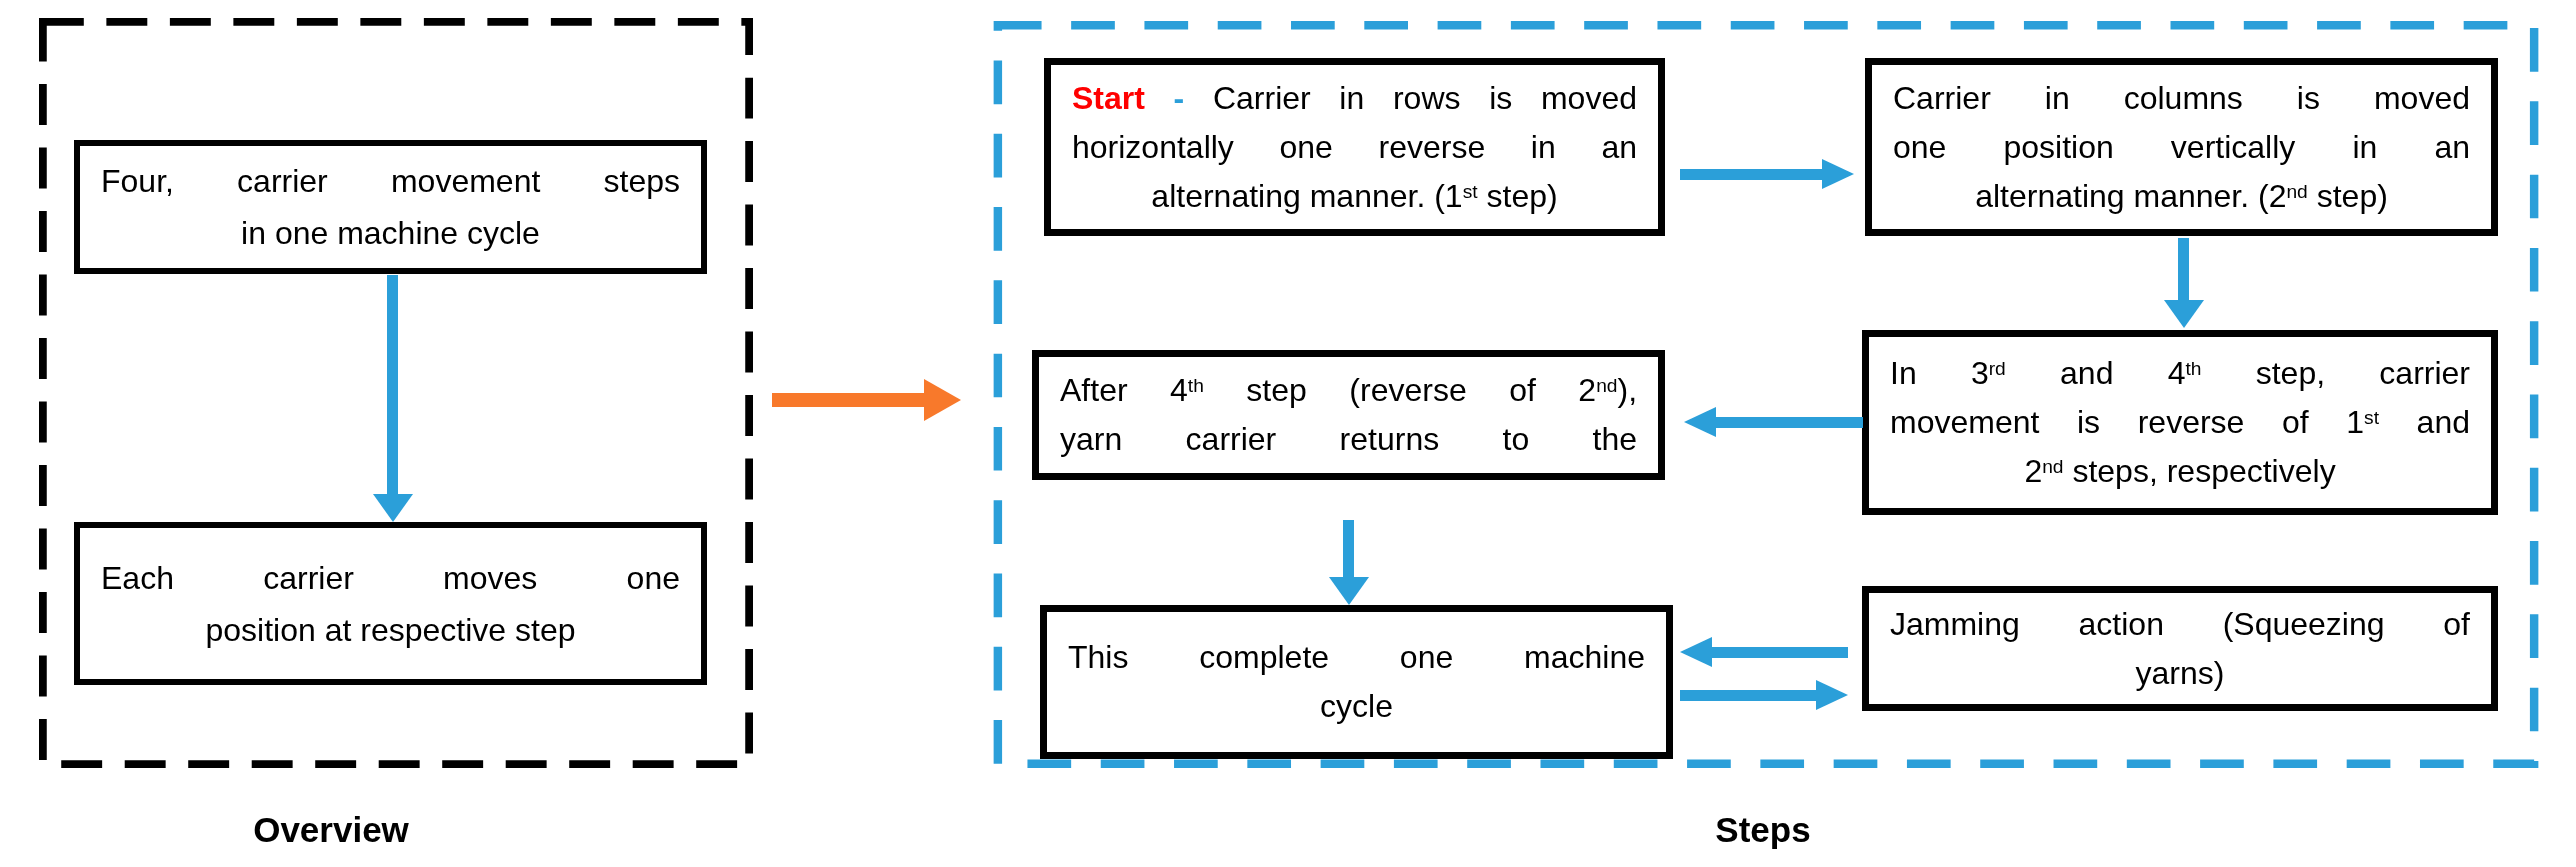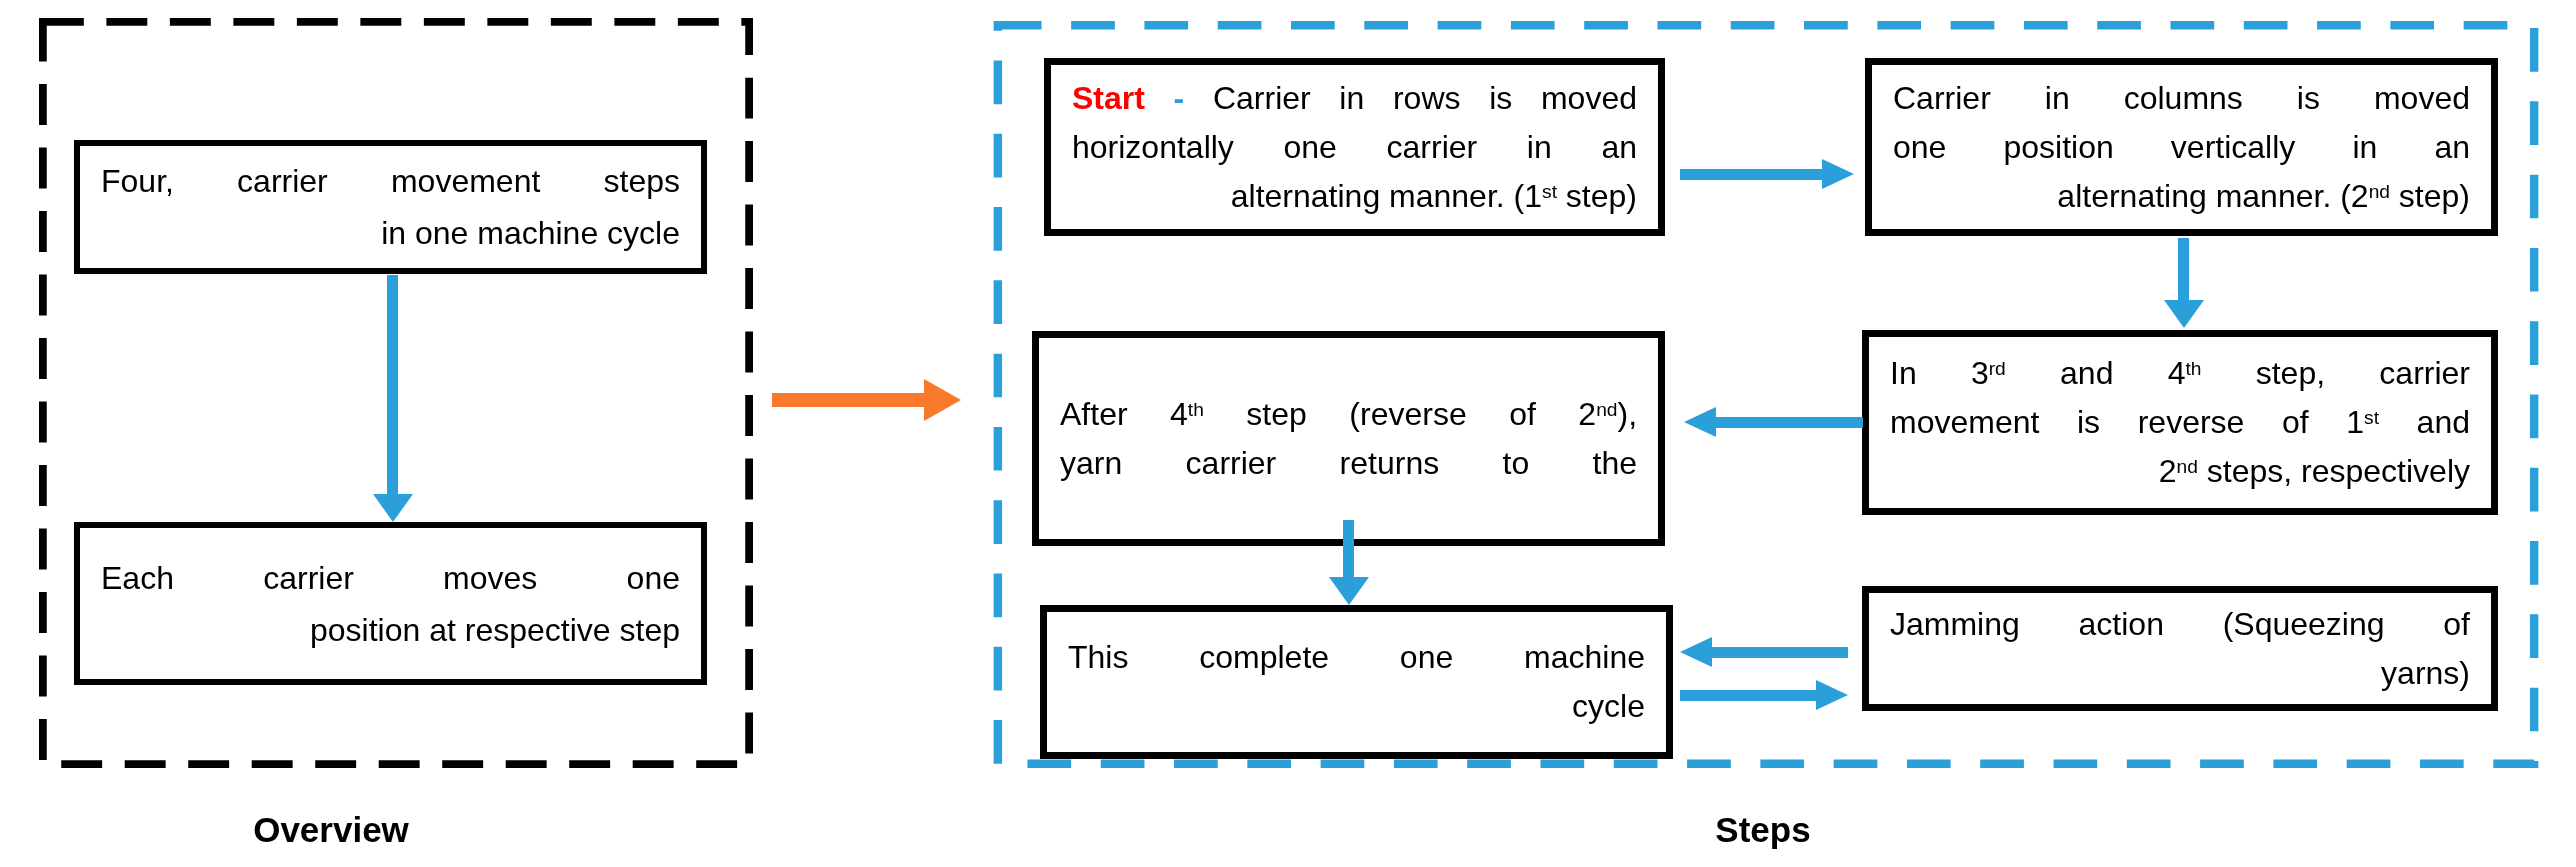--- a/index.html
+++ b/index.html
@@ -27,21 +27,21 @@
     border:7px solid var(--ink);
     display:flex;
     flex-direction:column;
     justify-content:center;
     padding:7px 21px;
     font-size:32px;
     line-height:49px;
     color:var(--ink);
   }
   .obox{border-width:6.3px;line-height:52px;}
-  .ln{display:block;text-align:right;}
+  .ln{display:block;text-align:center;}
   .ln.j{text-align:justify;text-align-last:justify;}
   sup{
     font-size:0.60em;
     vertical-align:0.45em;
     line-height:0;
   }
   .start{color:var(--red);font-weight:bold;}
   .dash{color:var(--blue);font-weight:bold;}
   .panel-label{
     position:absolute;
@@ -97,31 +97,31 @@
     <div class="head"></div>
   </div>
 
   <div class="arrow-orange" style="left:772px;top:379px;width:189px">
     <div class="shaft"></div>
     <div class="head"></div>
   </div>
 
   <div class="box" style="left:1044px;top:58px;width:621px;height:178px">
     <span class="ln j"><span class="start">Start</span><span class="dash"> - </span><span>Carrier in rows is moved</span></span>
-    <span class="ln j">horizontally one carrier in an</span>
+    <span class="ln j">horizontally one reverse in an</span>
     <span class="ln"><span>alternating manner. (1</span><sup>st</sup><span> step)</span></span>
   </div>
 
   <div class="box" style="left:1865px;top:58px;width:633px;height:178px">
     <span class="ln j">Carrier in columns is moved</span>
     <span class="ln j">one position vertically in an</span>
     <span class="ln"><span>alternating manner. (2</span><sup>nd</sup><span> step)</span></span>
   </div>
 
-  <div class="box" style="left:1032px;top:331px;width:633px;height:215px">
+  <div class="box" style="left:1032px;top:350px;width:633px;height:130px">
     <span class="ln j"><span>After 4</span><sup>th</sup><span> step (reverse of 2</span><sup>nd</sup><span>),</span></span>
     <span class="ln j">yarn carrier returns to the</span>
   </div>
 
   <div class="box" style="left:1862px;top:330px;width:636px;height:185px">
     <span class="ln j"><span>In 3</span><sup>rd</sup><span> and 4</span><sup>th</sup><span> step, carrier</span></span>
     <span class="ln j"><span>movement is reverse of 1</span><sup>st</sup><span> and</span></span>
     <span class="ln"><span>2</span><sup>nd</sup><span> steps, respectively</span></span>
   </div>
 

